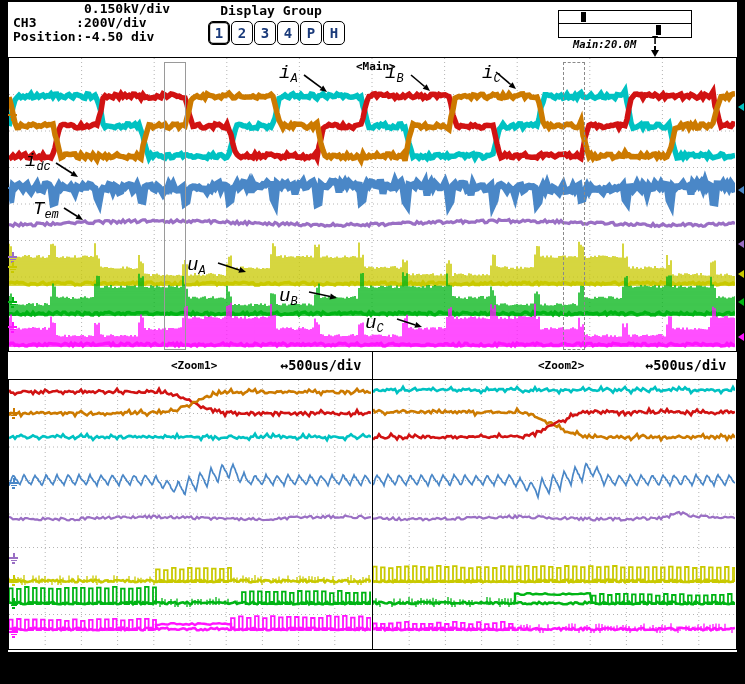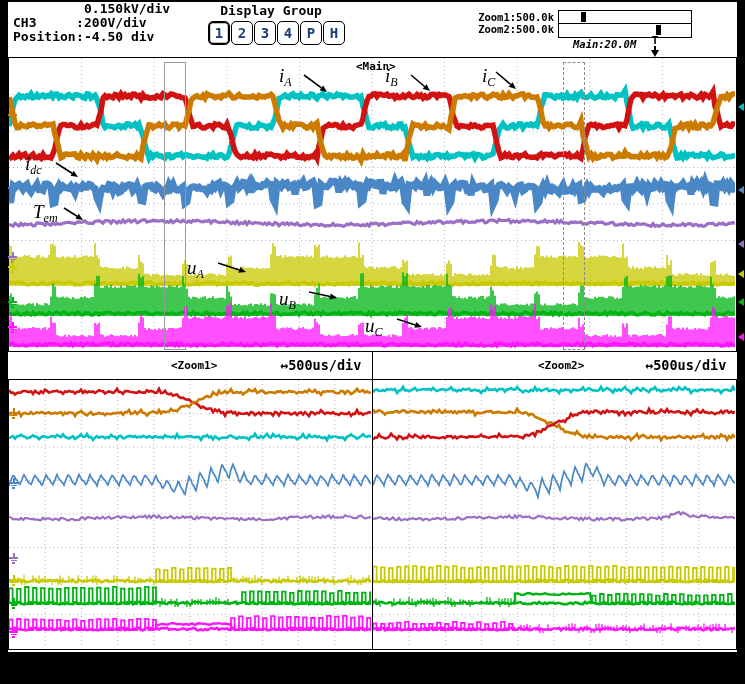--- a/index.html
+++ b/index.html
@@ -24,22 +24,22 @@
   .trig-head{width:0;height:0;border-left:4px solid transparent;border-right:4px solid transparent;border-top:7px solid #000;}
   .main-panel{position:absolute;left:8px;top:57px;width:729px;height:295px;background:#fff;
     border:1.5px solid #000;box-sizing:border-box;}
   .zoom-strip{position:absolute;left:8px;top:352px;width:729px;height:27px;background:#fff;}
   .strip-div{position:absolute;top:0;bottom:0;width:1.5px;background:#000;}
   .ztag{position:absolute;font-weight:bold;font-size:11px;top:7px;}
   .zscale{position:absolute;font-weight:bold;font-size:13.5px;top:5px;}
   .zoom-panel{position:absolute;top:379px;width:365px;height:271px;background:#fff;
     border:1.5px solid #000;box-sizing:border-box;}
   .wavesvg{position:absolute;left:0;top:0;}
-  .wl{position:absolute;font-family:Liberation Serif, serif;font-style:italic;
-    font-size:19px;line-height:27px;white-space:nowrap;}
+  .wl{position:absolute;font-family:Liberation Mono, monospace;font-style:italic;
+    font-size:19px;line-height:22px;white-space:nowrap;}
   .wl .sub{font-size:12px;vertical-align:-4px;}
   .mtag{position:absolute;font-weight:bold;font-size:11px;}
   .zbox1{position:absolute;left:155px;top:4px;width:22px;height:288px;border:1.5px solid #9a9a9a;box-sizing:border-box;}
   .zbox2{position:absolute;left:554px;top:4px;width:22px;height:288px;border:1.5px dashed #8a8a8a;box-sizing:border-box;}
   .gnd{position:absolute;width:9px;height:11px;}
   .gnd i{position:absolute;display:block;}
   .tri{position:absolute;width:0;height:0;border-top:4px solid transparent;border-bottom:4px solid transparent;}
 </style>
 </head>
 <body>
@@ -60,24 +60,20 @@
   <div class="hdr-bold" style="left:205px;top:4px;width:132px;text-align:center;">Display Group</div>
   <div class="dg-row" style="left:208px;top:21px;">
     <div class="dg-btn active" id="dg-btn-0">1</div>
     <div class="dg-btn" id="dg-btn-1">2</div>
     <div class="dg-btn" id="dg-btn-2">3</div>
     <div class="dg-btn" id="dg-btn-3">4</div>
     <div class="dg-btn" id="dg-btn-4">P</div>
     <div class="dg-btn" id="dg-btn-5">H</div>
   </div>
 
-  <div class="zlabels" style="left:452px;top:11px;width:102px;">
-    <div>Zoom1:500.0k</div>
-    <div>Zoom2:500.0k</div>
-  </div>
   <div class="zoombar" style="left:558px;top:10px;">
     <div class="zb-row">
       <div class="zb-tick" id="zb-tick1" style="left: calc(18% - 2px);"></div>
     </div>
     <div class="zb-row zb-row2">
       <div class="zb-tick" id="zb-tick2" style="left: calc(75% - 2px);"></div>
     </div>
   </div>
   <div class="hdr-small" style="left:573px;top:38px;font-style:italic;">Main:20.0M</div>
 

